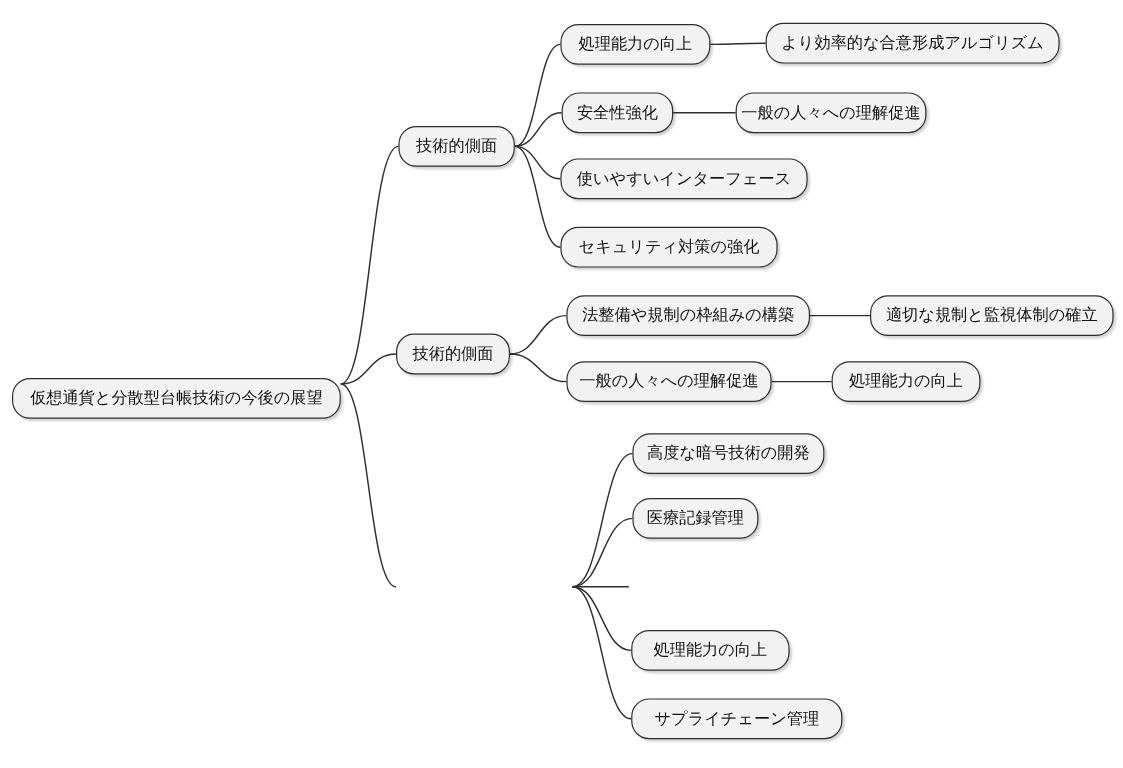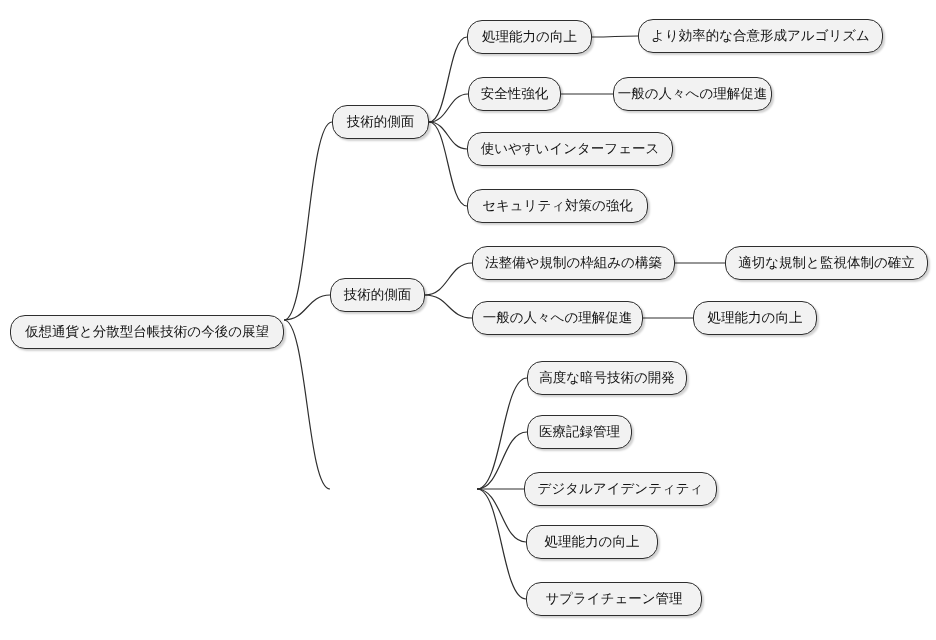--- a/index.html
+++ b/index.html
@@ -84,17 +84,16 @@
       <div class="node" style="left: 613px; top: 77px; width: 159px; height: 34px; background: rgb(242, 242, 242); border-color: rgb(46, 46, 46); color: rgb(17, 17, 17);">一般の人々への理解促進</div>
       <div class="node" style="left: 467px; top: 132px; width: 206px; height: 34px; background: rgb(242, 242, 242); border-color: rgb(46, 46, 46); color: rgb(17, 17, 17);">使いやすいインターフェース</div>
       <div class="node" style="left: 467px; top: 189px; width: 181px; height: 34px; background: rgb(242, 242, 242); border-color: rgb(46, 46, 46); color: rgb(17, 17, 17);">セキュリティ対策の強化</div>
       <div class="node" style="left: 330px; top: 278px; width: 95px; height: 34px; background: rgb(242, 242, 242); border-color: rgb(46, 46, 46); color: rgb(17, 17, 17);">技術的側面</div>
       <div class="node" style="left: 472px; top: 246px; width: 203px; height: 34px; background: rgb(242, 242, 242); border-color: rgb(46, 46, 46); color: rgb(17, 17, 17); text-align: right;">法整備や規制の枠組みの構築</div>
       <div class="node" style="left: 725px; top: 246px; width: 203px; height: 34px; background: rgb(242, 242, 242); border-color: rgb(46, 46, 46); color: rgb(17, 17, 17);">適切な規制と監視体制の確立</div>
       <div class="node" style="left: 472px; top: 301px; width: 171px; height: 34px; background: rgb(242, 242, 242); border-color: rgb(46, 46, 46); color: rgb(17, 17, 17);">一般の人々への理解促進</div>
       <div class="node" style="left: 693px; top: 301px; width: 124px; height: 34px; background: rgb(242, 242, 242); border-color: rgb(46, 46, 46); color: rgb(17, 17, 17);">処理能力の向上</div>
       <div class="node" style="left: 527px; top: 361px; width: 160px; height: 34px; background: rgb(242, 242, 242); border-color: rgb(46, 46, 46); color: rgb(17, 17, 17);">高度な暗号技術の開発</div>
       <div class="node" style="left: 527px; top: 415px; width: 105px; height: 34px; background: rgb(242, 242, 242); border-color: rgb(46, 46, 46); color: rgb(17, 17, 17);">医療記録管理</div>
-      <div class="node" style="left: 524px; top: 472px; width: 193px; height: 34px; background: rgb(242, 242, 242); border-color: rgb(46, 46, 46); color: rgb(17, 17, 17);">デジタルアイデンティティ</div>
       <div class="node" style="left: 526px; top: 525px; width: 132px; height: 34px; background: rgb(242, 242, 242); border-color: rgb(46, 46, 46); color: rgb(17, 17, 17);">処理能力の向上</div>
       <div class="node" style="left: 526px; top: 582px; width: 176px; height: 34px; background: rgb(242, 242, 242); border-color: rgb(46, 46, 46); color: rgb(17, 17, 17);">サプライチェーン管理</div>
     </div>
 </div>
 
 </body></html>

